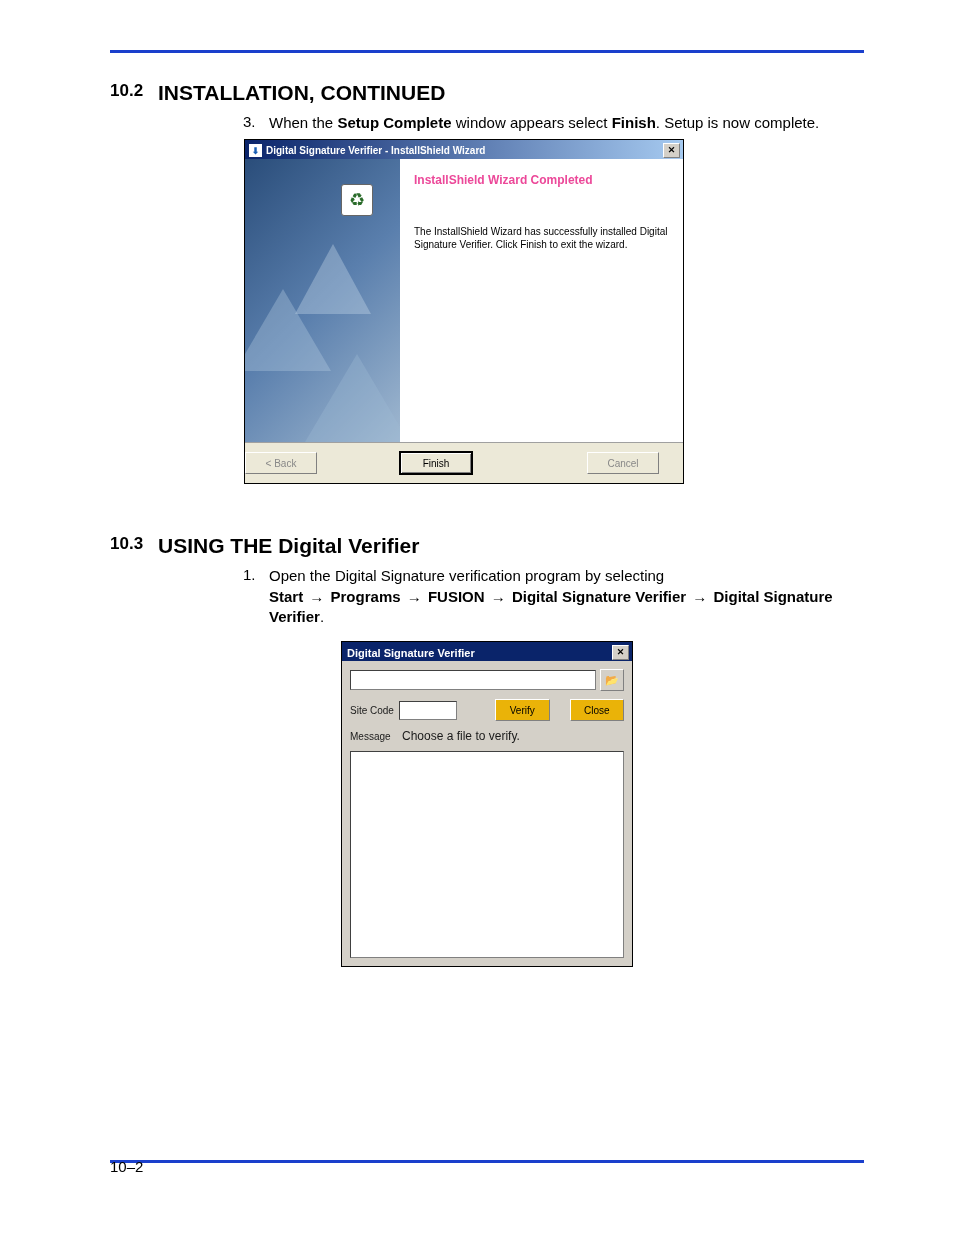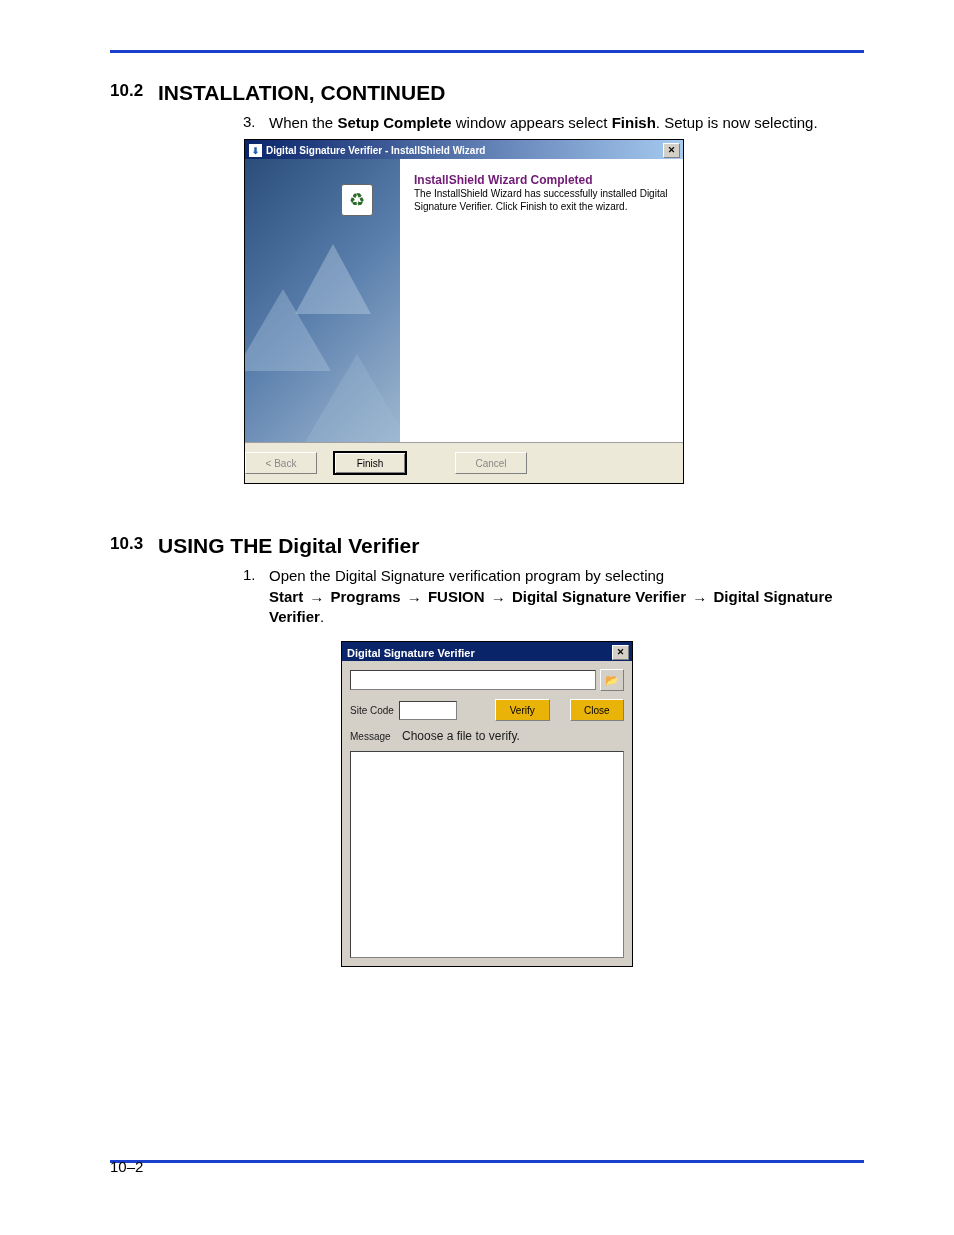--- a/index.html
+++ b/index.html
@@ -19,23 +19,23 @@
 .titlebar-icon{width:13px;height:13px;background:#fff;margin-right:4px;display:inline-flex;align-items:center;justify-content:center;font-size:9px;color:#1a5fb4}
 .titlebar-close{margin-left:auto;width:15px;height:13px;background:#d4d0c8;border:1px solid #808080;border-top-color:#fff;border-left-color:#fff;color:#000;font-size:9px;font-weight:bold;display:flex;align-items:center;justify-content:center;line-height:1}
 .wiz-body{display:flex;height:283px;background:#fff}
 .wiz-left{width:155px;background:linear-gradient(135deg,#2a4d7a 0%,#5a7fad 50%,#a0b8d0 100%);position:relative;overflow:hidden}
 .wiz-left .tri{position:absolute;width:0;height:0;border-style:solid;opacity:.35}
 .tri1{border-width:0 38px 70px 38px;border-color:transparent transparent #cfe0ef transparent;left:50px;top:85px}
 .tri2{border-width:0 48px 82px 48px;border-color:transparent transparent #b8cfe2 transparent;left:-10px;top:130px}
 .tri3{border-width:0 52px 88px 52px;border-color:transparent transparent #9fbad4 transparent;left:60px;top:195px}
 .wiz-icon{position:absolute;top:25px;left:96px;width:30px;height:30px;background:#fff;border:1px solid #666;border-radius:3px;display:flex;align-items:center;justify-content:center;font-size:18px;color:#2a6b2a}
 .wiz-right{flex:1;padding:14px 12px 0 14px}
-.wiz-h{font-weight:bold;font-size:12px;color:#701a75;}
+.wiz-h{font-weight:bold;font-size:12px;color:#ec4899;margin-bottom:38px}
 .wiz-p{font-size:10px;color:#000;line-height:1.3}
-.wiz-btns{height:40px;border-top:1px solid #a0a0a0;display:flex;align-items:center;justify-content:flex-start;padding-right:15px;gap:16px;background:#ece9d8}
+.wiz-btns{height:40px;border-top:1px solid #a0a0a0;display:flex;align-items:center;justify-content:space-between;padding-right:24px;gap:4px;background:#ece9d8}
 .wbtn{width:70px;height:20px;font-size:10px;background:#ece9d8;border:1px solid #808080;border-top-color:#fff;border-left-color:#fff;display:flex;align-items:center;justify-content:center}
 .wbtn.disabled{color:#888}
 .wbtn.default{border:2px solid #000;box-shadow:inset 1px 1px #fff,inset -1px -1px #808080}
 
 .sec2{margin-top:50px}
 
 .shot2{margin:14px auto 0;width:290px;border:1px solid #000;background:#d4d0c8;font-family:Tahoma,Arial,sans-serif}
 .titlebar2{height:17px;background:#0a246a;color:#fff;font-size:11px;font-weight:bold;padding:2px 3px 0 5px;display:flex;align-items:center}
 .dv-body{padding:8px}
 .dv-row{display:flex;align-items:center;margin-bottom:8px}
@@ -51,21 +51,21 @@
 </style>
 </head>
 <body>
 
 <div class="page">
   <div class="header-rule"></div>
 
   <div>
     <span class="section-num">10.2</span><span class="section-title">INSTALLATION, CONTINUED</span>
     <div class="list-row">
-      <span class="list-num">3.</span><span class="list-body"><span>When the </span><span class="bold">Setup Complete</span><span> window appears select </span><span class="bold">Finish</span><span>. Setup is now selecting.</span></span>
+      <span class="list-num">3.</span><span class="list-body"><span>When the </span><span class="bold">Setup Complete</span><span> window appears select </span><span class="bold">Finish</span><span>. Setup is now complete.</span></span>
     </div>
 
     
     <div class="shot1">
       <div class="titlebar">
         <span class="titlebar-icon">⬇</span>
         <span>Digital Signature Verifier - InstallShield Wizard</span>
         <span class="titlebar-close">✕</span>
       </div>
       <div class="wiz-body">

